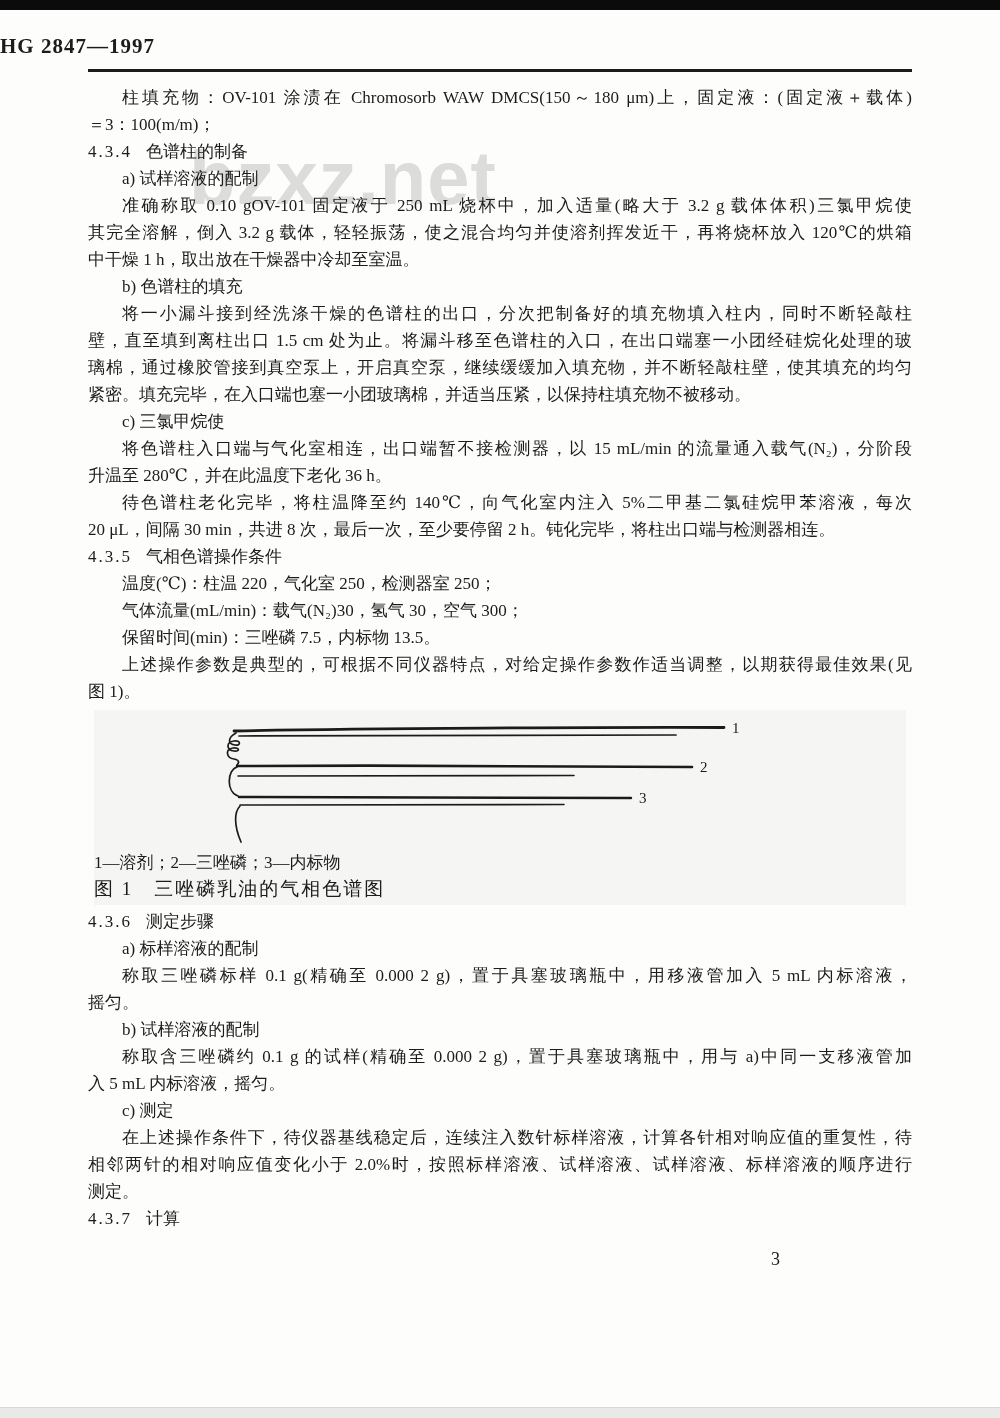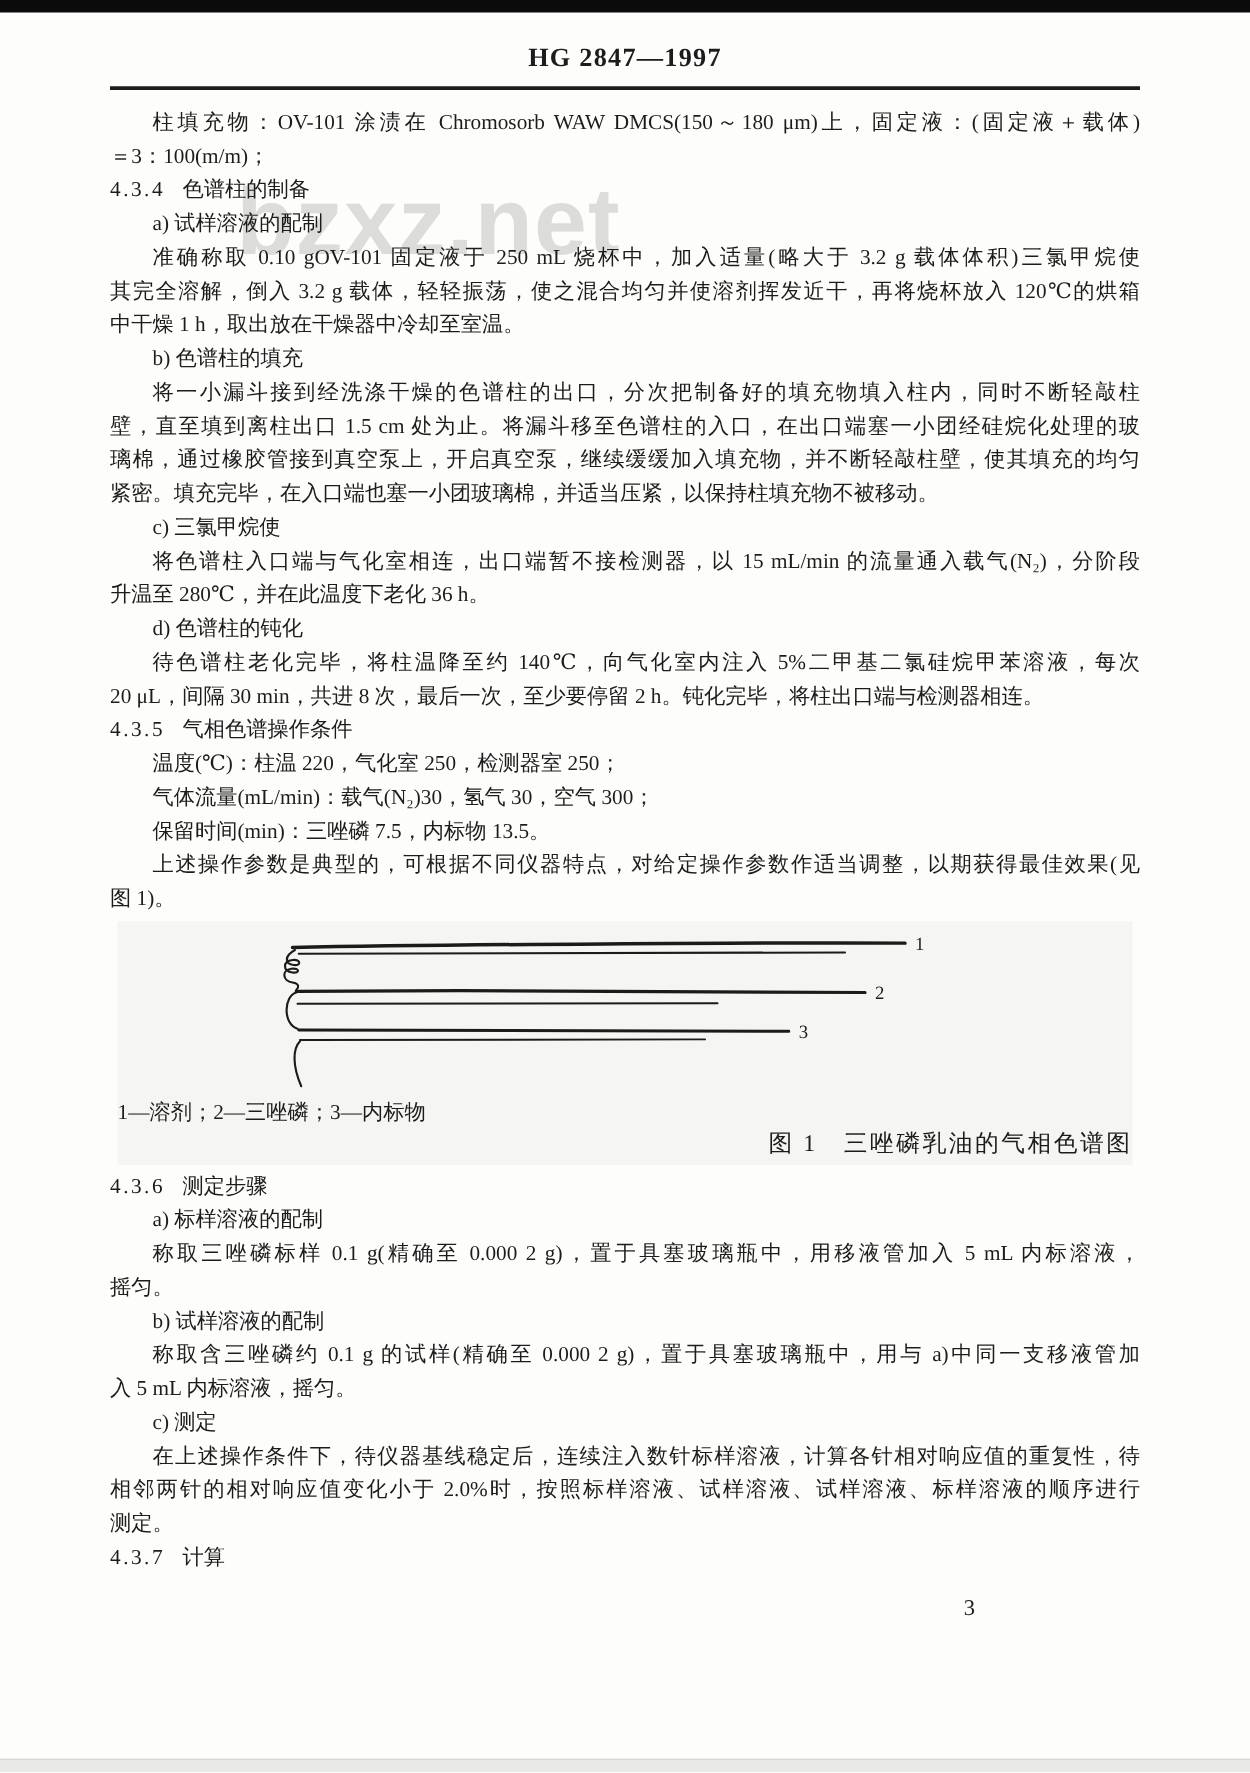--- a/index.html
+++ b/index.html
@@ -14,39 +14,39 @@
   .topbar{position:absolute;top:0;left:0;width:1000px;height:10px;background:#0b0b0b;}
   .bottombar{position:absolute;bottom:0;left:0;width:1000px;height:10px;background:#e9e9e7;border-top:1px solid #d8d8d6;}
   .watermark{
     position:absolute;left:176px;top:134px;z-index:0;
     font-family:"Liberation Sans","DejaVu Sans",sans-serif;
     font-weight:bold;font-size:76px;letter-spacing:1px;
     color:#dcdcda;user-select:none;margin-left:13px;
   }
   .header{
     position:absolute;top:34px;left:0;width:1000px;
-    text-align:center;font-weight:bold;font-size:21px;letter-spacing:1px;
+    font-weight:bold;font-size:21px;letter-spacing:1px;
   }
   .rule{position:absolute;top:69px;left:88px;width:824px;height:3px;background:#1c1c1c;}
   .content{
     position:absolute;top:84px;left:88px;width:824px;z-index:1;
     font-size:17px;line-height:27px;
   }
   .line{white-space:nowrap;}
   .line.indent{padding-left:34px;}
   .line.full{white-space:normal;text-align:justify;text-align-last:justify;}
   .heading .num{font-weight:normal;letter-spacing:2px;margin-right:14px;}
   .figwrap{
     margin:5px 0 3px 6px;width:812px;
     background:#f5f5f3;
     padding:2px 0 2px 0;
   }
   .figwrap svg{display:block;}
   .legend{text-align:left;font-size:17px;line-height:24px;margin-top:2px;}
-  .caption{text-align:right;font-size:19px;line-height:28px;letter-spacing:2px;}
+  .caption{text-align:left;font-size:19px;line-height:28px;letter-spacing:2px;}
   .pagenum{text-align:right;padding-right:132px;margin-top:14px;font-size:18px;}
 </style>
 </head>
 <body>
 
 <div class="page">
   <div class="topbar"></div>
   <div class="watermark">bzxz.net</div>
   <div class="header">HG 2847—1997</div>
   <div class="rule"></div>
@@ -61,21 +61,20 @@
         <div class="line full">其完全溶解，倒入 3.2 g 载体，轻轻振荡，使之混合均匀并使溶剂挥发近干，再将烧杯放入 120℃的烘箱</div>
         <div class="line">中干燥 1 h，取出放在干燥器中冷却至室温。</div>
         <div class="line indent">b) 色谱柱的填充</div>
         <div class="line indent full">将一小漏斗接到经洗涤干燥的色谱柱的出口，分次把制备好的填充物填入柱内，同时不断轻敲柱</div>
         <div class="line full">壁，直至填到离柱出口 1.5 cm 处为止。将漏斗移至色谱柱的入口，在出口端塞一小团经硅烷化处理的玻</div>
         <div class="line full">璃棉，通过橡胶管接到真空泵上，开启真空泵，继续缓缓加入填充物，并不断轻敲柱壁，使其填充的均匀</div>
         <div class="line">紧密。填充完毕，在入口端也塞一小团玻璃棉，并适当压紧，以保持柱填充物不被移动。</div>
         <div class="line indent">c) 三氯甲烷使</div>
         <div class="line indent full">将色谱柱入口端与气化室相连，出口端暂不接检测器，以 15 mL/min 的流量通入载气(N₂)，分阶段</div>
         <div class="line">升温至 280℃，并在此温度下老化 36 h。</div>
-        <div class="line indent">d) 色谱柱的钝化</div>
         <div class="line indent full">待色谱柱老化完毕，将柱温降至约 140℃，向气化室内注入 5%二甲基二氯硅烷甲苯溶液，每次</div>
         <div class="line">20 μL，间隔 30 min，共进 8 次，最后一次，至少要停留 2 h。钝化完毕，将柱出口端与检测器相连。</div>
         <div class="line heading"><span class="num">4.3.5</span><span>气相色谱操作条件</span></div>
         <div class="line indent">温度(℃)：柱温 220，气化室 250，检测器室 250；</div>
         <div class="line indent">气体流量(mL/min)：载气(N₂)30，氢气 30，空气 300；</div>
         <div class="line indent">保留时间(min)：三唑磷 7.5，内标物 13.5。</div>
         <div class="line indent full">上述操作参数是典型的，可根据不同仪器特点，对给定操作参数作适当调整，以期获得最佳效果(见</div>
         <div class="line">图 1)。</div>
       </div>
 

